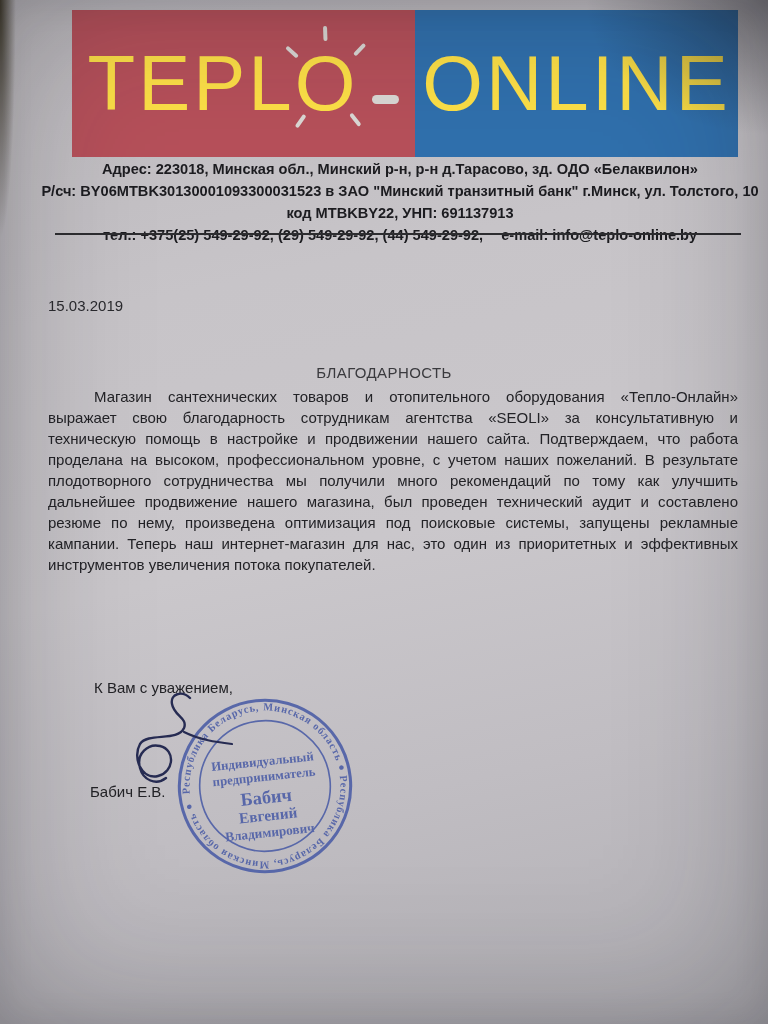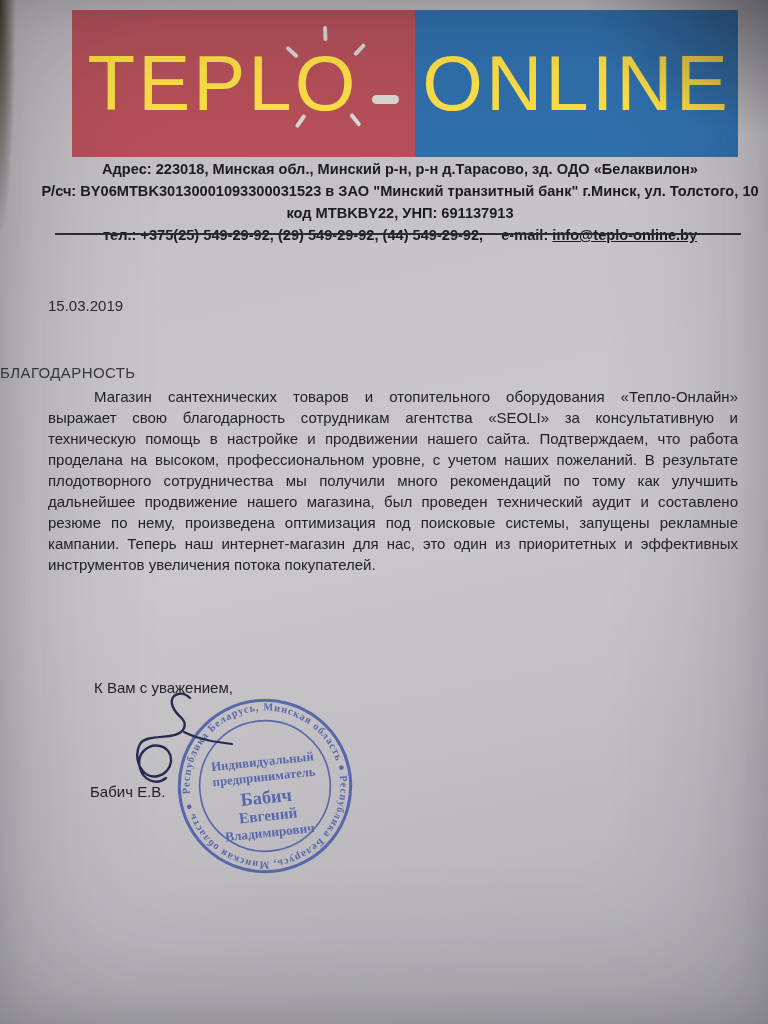--- a/index.html
+++ b/index.html
@@ -43,26 +43,26 @@
   .r2{transform:rotate(-2deg)  translateY(-50px);}
   .r3{transform:rotate(44deg)  translateY(-47px);}
   .r4{transform:rotate(142deg) translateY(-46px);}
   .r5{transform:rotate(215deg) translateY(-46px);}
   .dash{display:inline-block;width:27px;height:9px;border-radius:5px;background:#dad8d4;margin-left:14px;vertical-align:6px;}
 
   
   .addr{position:absolute;top:158px;left:16px;width:100%;text-align:center;
         color:#1c1c20;font-weight:700;font-size:14.6px;line-height:22px;}
   .email-label{margin-left:14px;}
-  .email{text-decoration:underline;}
+  .email{}
   .rule{position:absolute;top:233px;left:55px;width:686px;height:2px;background:#2d2d30;}
 
   
   .date{position:absolute;left:48px;top:297px;font-size:15px;color:#2a2a2e;}
-  .title{position:absolute;top:364px;left:0;width:100%;
+  .title{position:absolute;top:364px;left:0;width:100%;text-align:center;
          font-size:15px;letter-spacing:.4px;color:#3a3a3e;}
   .bodytext{position:absolute;left:48px;top:386px;width:690px;margin:0;
             font-size:15px;line-height:21px;color:#232327;
             text-align:justify;text-indent:46px;}
   .thanks{position:absolute;left:94px;top:580px;margin:0;font-size:15px;color:#232327;}
   .closing{position:absolute;left:94px;top:679px;font-size:15px;color:#232327;}
   .signer{position:absolute;left:90px;top:783px;font-size:15px;color:#232327;}
 
   
   .stamp{position:absolute;left:163px;top:684px;width:204px;height:204px;z-index:2;opacity:.88;}

